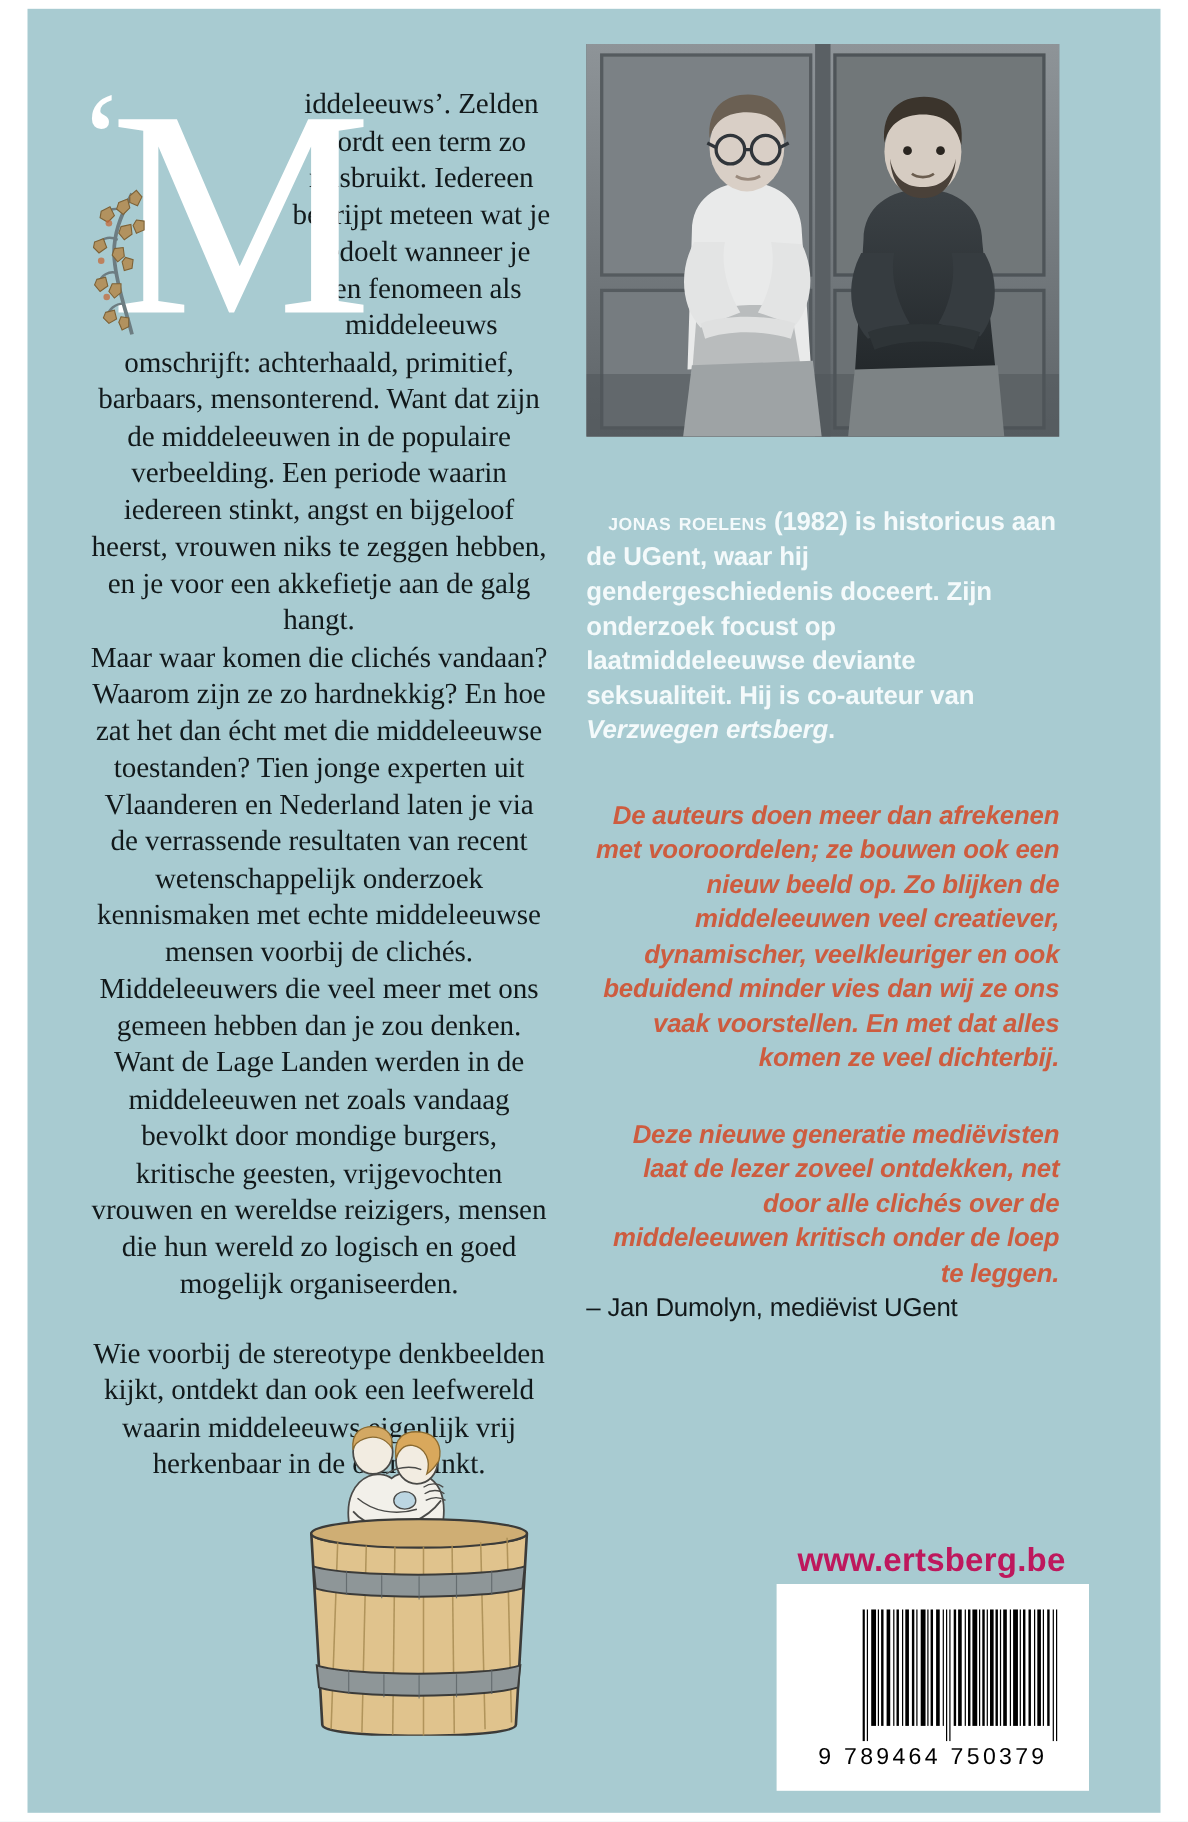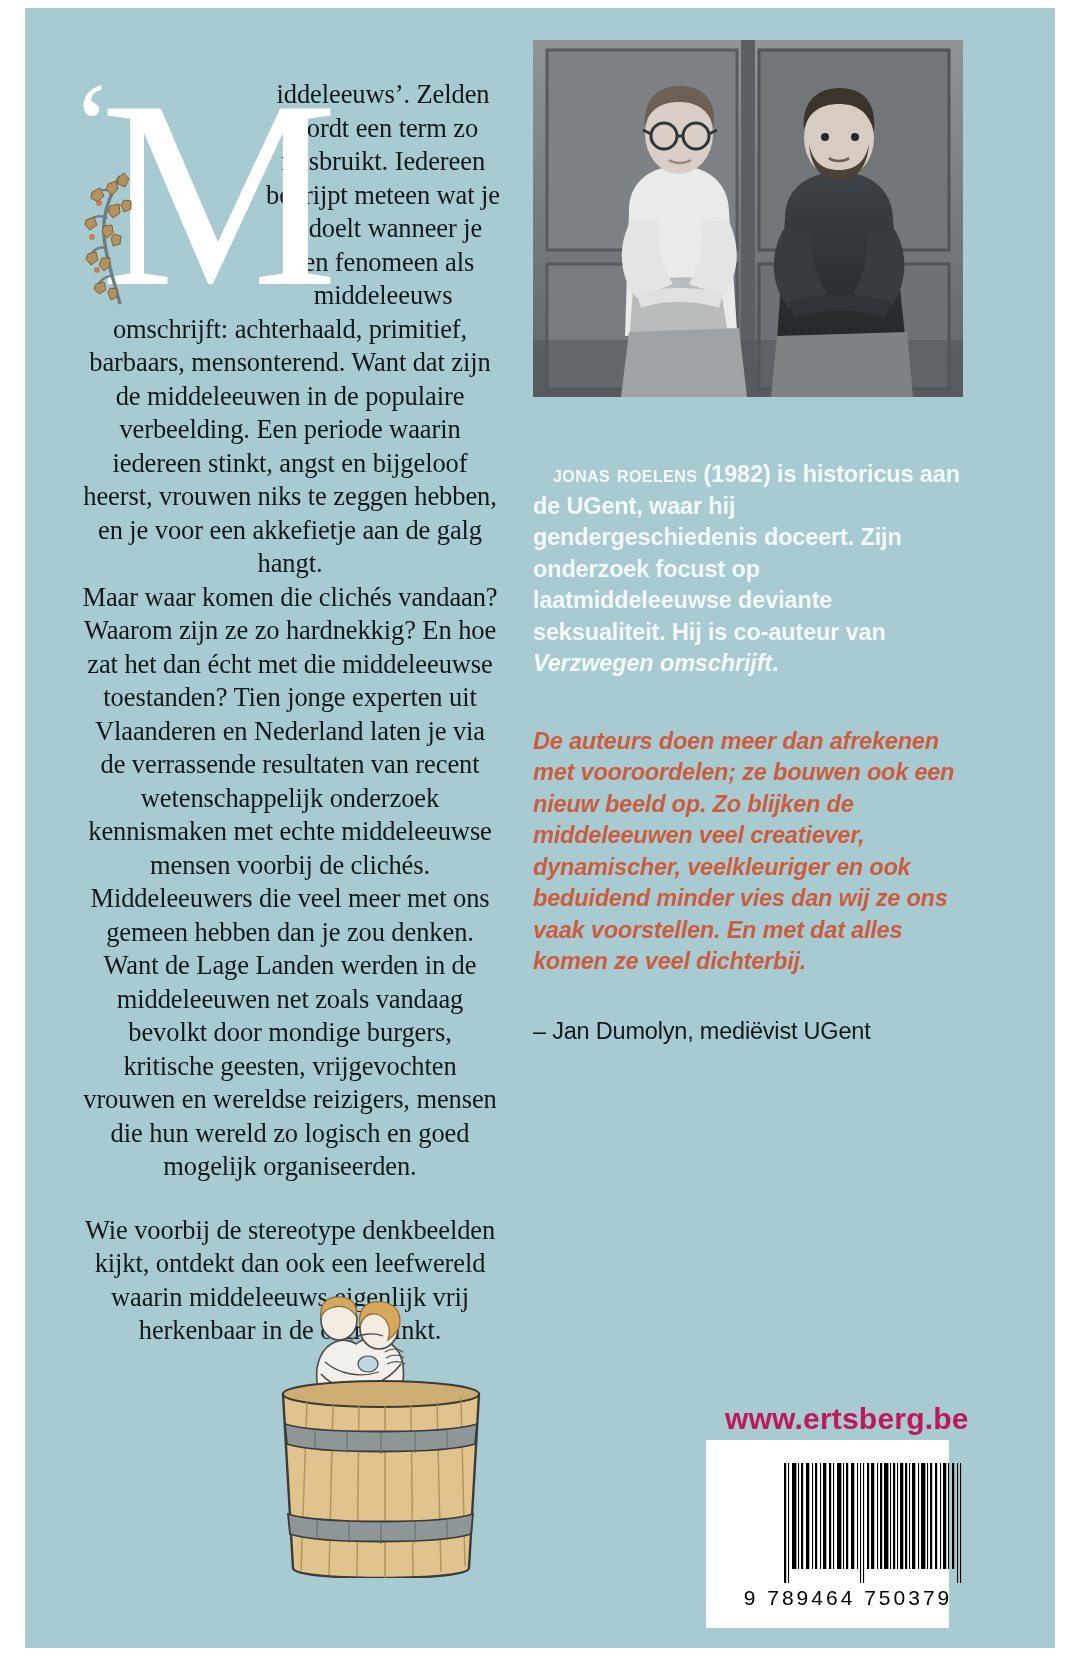--- a/index.html
+++ b/index.html
@@ -121,20 +121,21 @@
   .praise-2 { margin-top: 38px; }
   .praise-quote {
     font-family: "Liberation Sans", sans-serif;
     font-weight: bold;
     font-style: italic;
     font-size: 23.5px;
     line-height: 31.5px;
     color: #cd5c3f;
     margin: 0;
     letter-spacing: -0.2px;
+    text-align: right;
   }
   .praise-src {
     font-family: "Liberation Sans", sans-serif;
     font-size: 23.5px;
     line-height: 31.5px;
     color: #12191b;
     margin: 0;
     letter-spacing: -0.2px;
   }
   .praise-src em { font-style: italic; }
@@ -147,21 +148,21 @@
     font-family: "Liberation Sans", sans-serif;
     font-weight: bold;
     font-size: 30px;
     color: #be185d;
     letter-spacing: 0.2px;
   }
   .barcode-box {
     position: absolute;
     left: 706px;
     top: 1440px;
-    width: 243px;
+    width: 284px;
     height: 188px;
     background: #ffffff;
   }
   .barcode-bars {
     position: absolute;
     left: 78px;
     top: 23px;
     width: 182px;
     height: 120px;
   }
@@ -339,28 +340,29 @@
           <path d="M276 104 C278 130 290 140 306 140 C322 140 334 130 336 104 C332 124 320 130 306 130 C292 130 280 124 276 104Z" fill="#4a4139"></path>
           <circle cx="292" cy="97" r="4" fill="#2a2520"></circle>
           <circle cx="322" cy="97" r="4" fill="#2a2520"></circle>
           <path d="M296 118 C301 122 311 122 316 118" stroke="#6b5d4f" stroke-width="2.4" fill="none"></path>
 
           <path d="M244 296 L374 292 L380 357 L238 357 Z" fill="#7d8385"></path>
         </g>
       </svg>
     </div>
 
-    <p class="bio bio-1"><span class="nm">Jonas Roelens</span> <span>(1982)</span><span> is historicus aan de UGent, waar hij gendergeschiedenis doceert. Zijn onderzoek focust op laatmiddeleeuwse deviante seksualiteit. Hij is co-auteur van </span><em>Verzwegen omschrijft</em><span>.</span></p>
+    <p class="bio bio-1"><span class="nm">Jonas Roelens</span> <span>(1982)</span><span> is historicus aan de UGent, waar hij gendergeschiedenis doceert. Zijn onderzoek focust op laatmiddeleeuwse deviante seksualiteit. Hij is co-auteur van </span><em>Verzwegen ertsberg</em><span>.</span></p>
 
 
     <div class="praise">
       <p class="praise-quote">De auteurs doen meer dan afrekenen met vooroordelen; ze bouwen ook een nieuw beeld op. Zo blijken de middeleeuwen veel creatiever, dynamischer, veelkleuriger en ook beduidend minder vies dan wij ze ons vaak voorstellen. En met dat alles komen ze veel dichterbij.</p>
     </div>
 
     <div class="praise praise-2">
+      <p class="praise-quote">Deze nieuwe generatie mediëvisten laat de lezer zoveel ontdekken, net door alle clichés over de middeleeuwen kritisch onder de loep te leggen.</p>
       <p class="praise-src"> – Jan Dumolyn, mediëvist UGent</p>
     </div>
   </div>
 
   <div class="website">www.ertsberg.be</div>
 
   <div class="barcode-box">
     <svg class="barcode-bars" viewBox="0 0 182 120" preserveAspectRatio="none">
       <g fill="#000000">
         <rect x="0" y="0" width="2.2" height="120"></rect>

